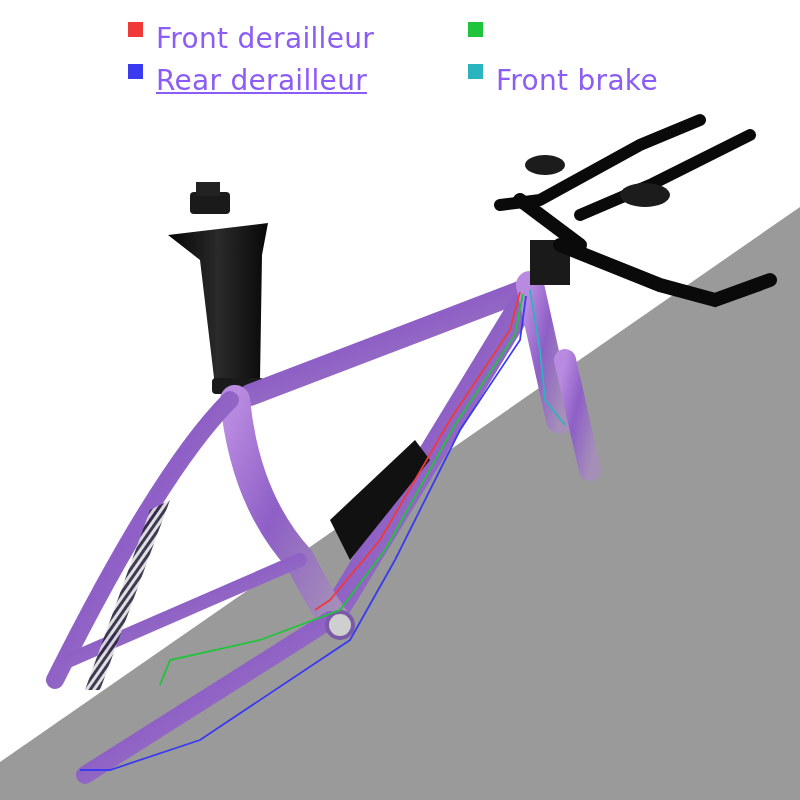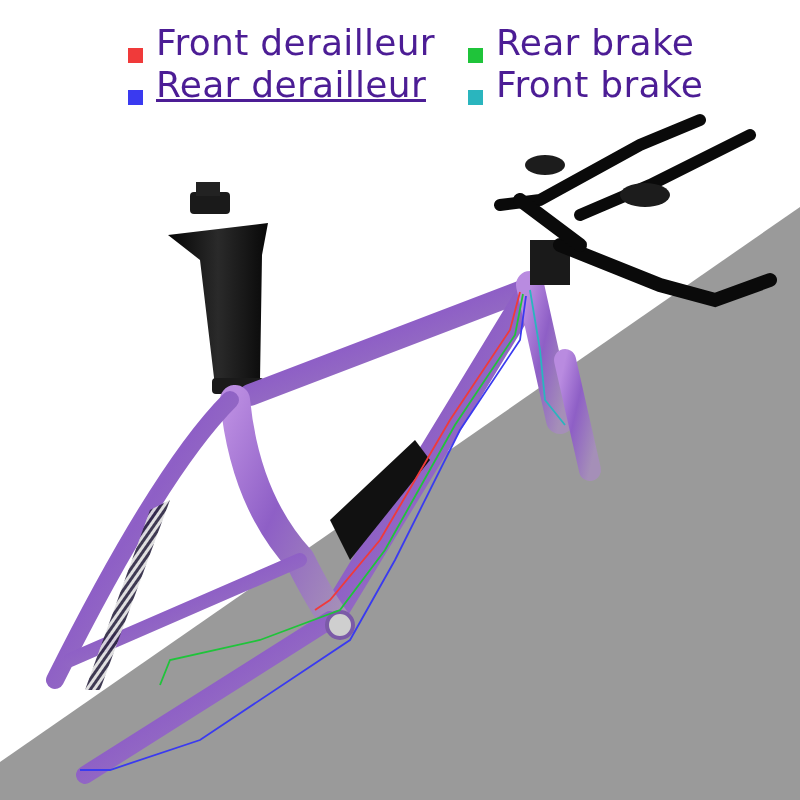--- a/index.html
+++ b/index.html
@@ -1,19 +1,19 @@
 <!DOCTYPE html>
 <html><head>
 <meta charset="utf-8">
 <style>
   html, body { margin: 0; padding: 0; }
   body { width: 800px; height: 800px; overflow: hidden; background: #ffffff; position: relative; font-family: "DejaVu Sans", sans-serif; }
   .bg-svg { position: absolute; left: 0; top: 0; width: 800px; height: 800px; }
   .legend { position: absolute; left: 128px; top: 20px; width: 600px; height: 90px; }
-  .legend-item { position: absolute; display: flex; align-items: flex-end; font-size: 36px; color: #4c1d95; letter-spacing: 0.3px; }
+  .legend-item { position: absolute; display: flex; align-items: flex-start; font-size: 28px; color: #8b5cf6; letter-spacing: 0.3px; }
   .swatch { width: 15px; height: 15px; margin-right: 13px; display: inline-block; }
   .li-0 { left: 0; top: 2px; }
   .li-1 { left: 340px; top: 2px; }
   .li-2 { left: 0; top: 44px; text-decoration: underline; }
   .li-3 { left: 340px; top: 44px; }
 </style>
 </head>
 <body>
 
 <svg class="bg-svg" viewBox="0 0 800 800" xmlns="http://www.w3.org/2000/svg">
@@ -85,21 +85,20 @@
   </g>
 </svg>
 
 <div class="legend">
   <div class="legend-item li-0">
     <span class="swatch" style="background:#f03a3a"></span>
     <span>Front derailleur</span>
   </div>
   <div class="legend-item li-1">
     <span class="swatch" style="background:#1fc43a"></span>
-    <span>Rear brake</span>
   </div>
   <div class="legend-item li-2">
     <span class="swatch" style="background:#3a3af0"></span>
     <span>Rear derailleur</span>
   </div>
   <div class="legend-item li-3">
     <span class="swatch" style="background:#2ab5be"></span>
     <span>Front brake</span>
   </div>
 </div>

